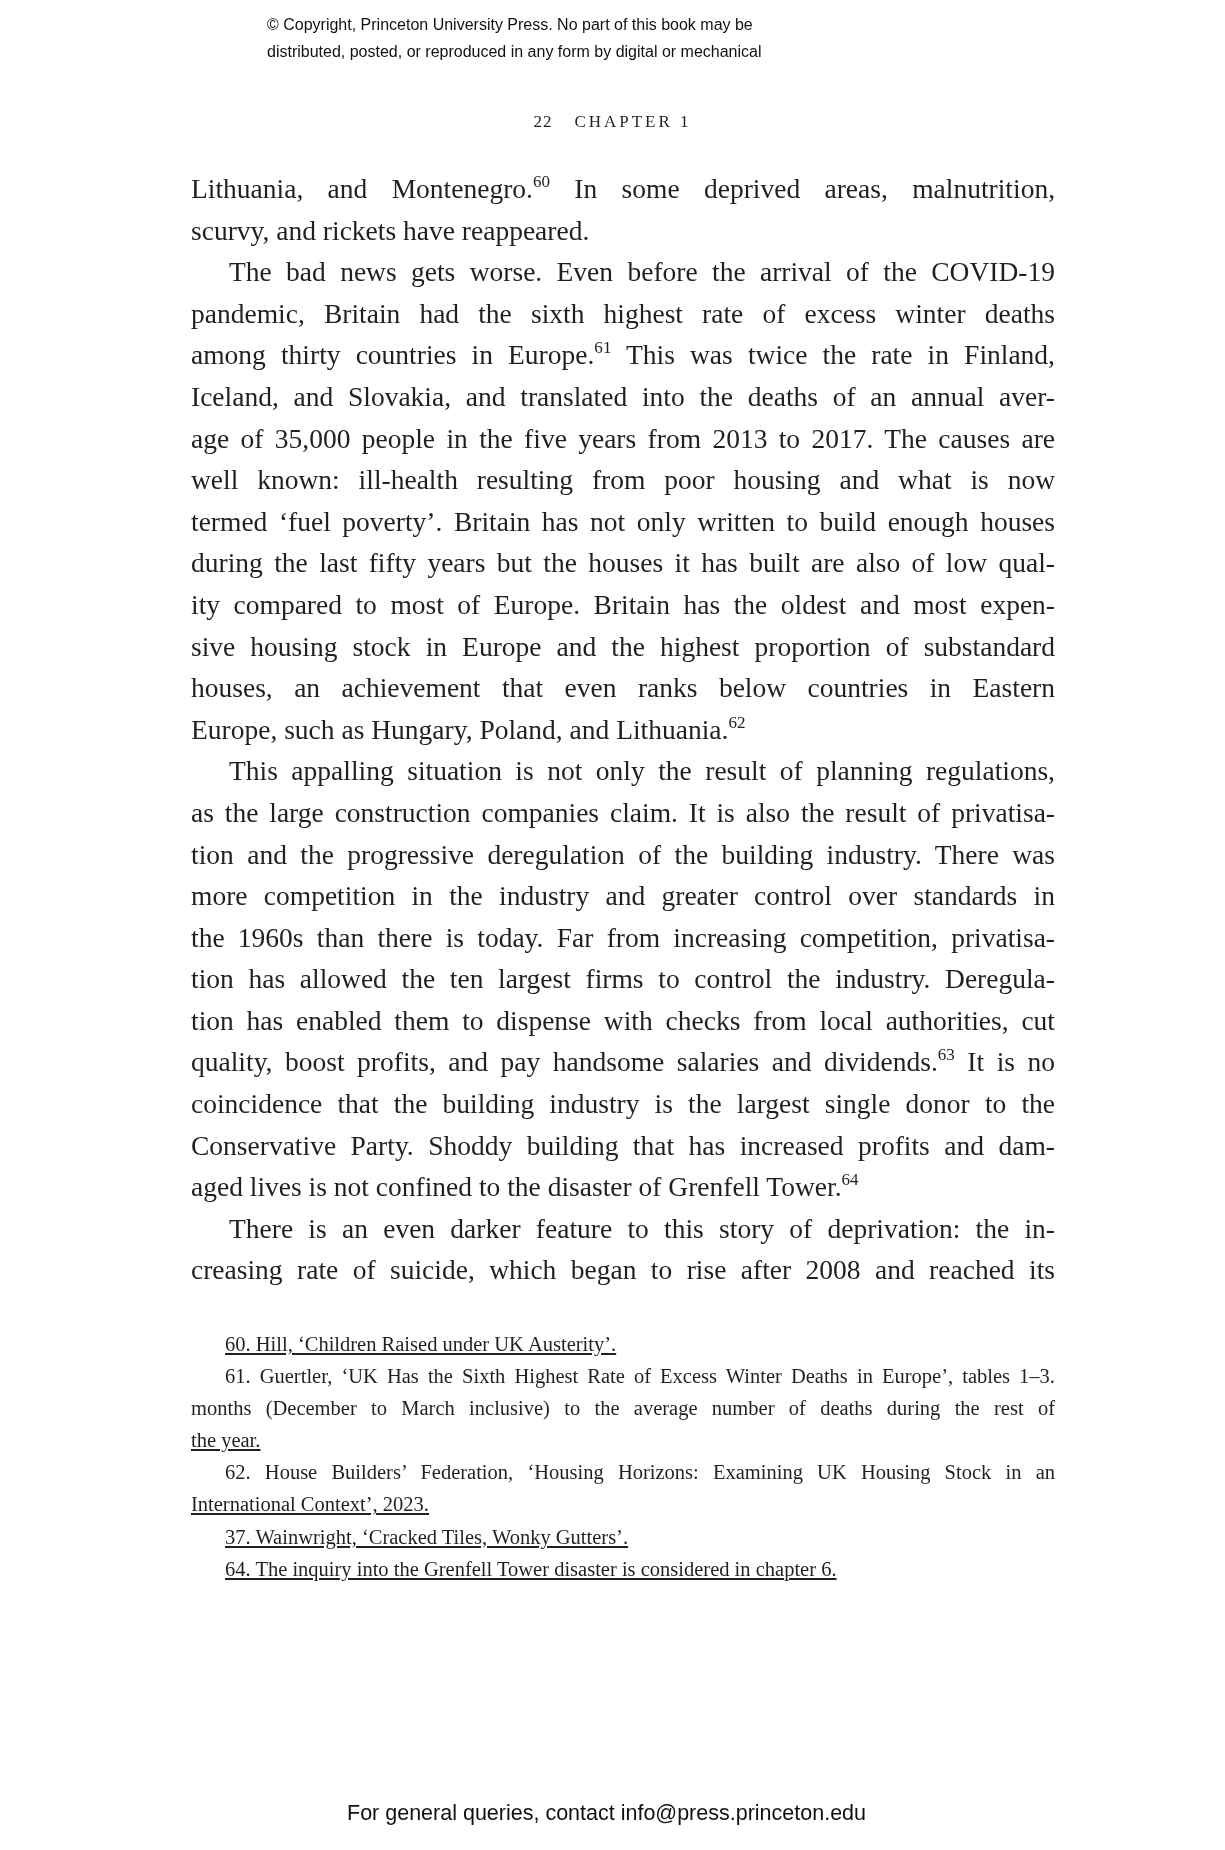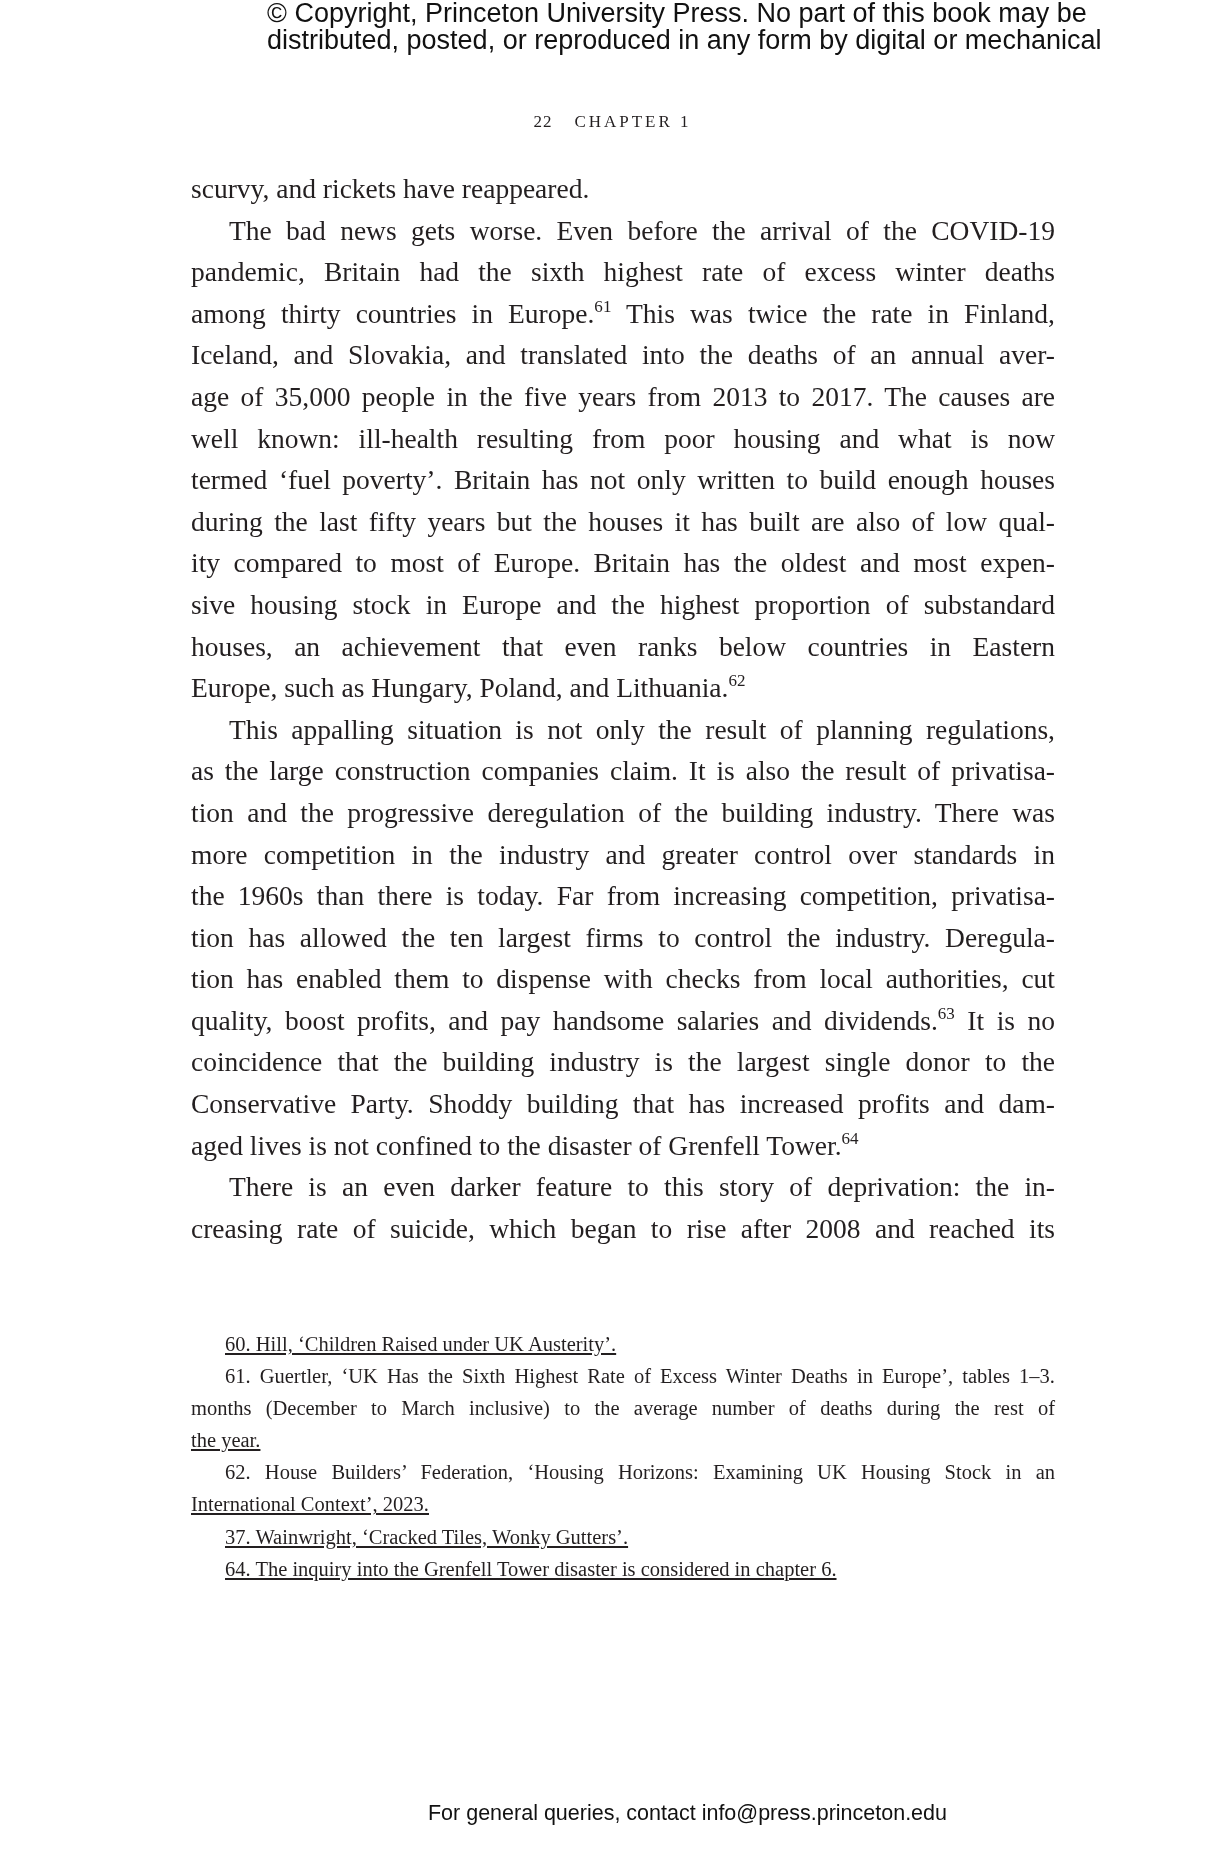--- a/index.html
+++ b/index.html
@@ -1,19 +1,19 @@
 <!DOCTYPE html>
 <html><head>
 <meta charset="utf-8">
 <style>
   html, body { margin: 0; padding: 0; background: #ffffff; }
   body { width: 1225px; height: 1850px; position: relative; overflow: hidden; color: #231f20; }
   .copyright {
-    position: absolute; left: 267px; top: 0; width: 720px;
-    font-family: "Liberation Sans", sans-serif; font-size: 27px; line-height: 26.5px; color: #111;
+    position: absolute; left: 267px; top: 12px; width: 720px;
+    font-family: "Liberation Sans", sans-serif; font-size: 16px; line-height: 26.5px; color: #111;
   }
   .copyright .cl { display: block; white-space: nowrap; }
   .running-head {
     position: absolute; left: 0; top: 112px; width: 1225px; text-align: center;
     font-family: "Liberation Serif", serif; font-size: 17px; letter-spacing: 3px; color: #231f20;
   }
   .running-head .pnum { margin-right: 22px; letter-spacing: 1px; }
   .body-text {
     position: absolute; left: 191px; top: 168px; width: 864px;
     font-family: "Liberation Serif", serif; font-size: 27.5px; line-height: 41.6px; color: #231f20;
@@ -24,36 +24,37 @@
   sup { font-size: 0.62em; line-height: 0; vertical-align: 0.62em; }
   .footnotes {
     position: absolute; left: 191px; top: 1328px; width: 864px;
     font-family: "Liberation Serif", serif; font-size: 20.5px; line-height: 32.1px; color: #231f20;
   }
   .fl { display: block; height: 32.1px; white-space: nowrap; text-align: justify; text-align-last: justify; }
   .fl.last { text-align-last: left; text-decoration: underline; }
   .fl.indent { padding-left: 34px; }
   .footer {
     position: absolute; left: 347px; top: 1800px; width: 600px;
-    font-family: "Liberation Sans", sans-serif; font-size: 21.5px; line-height: 26px; color: #111; white-space: nowrap; text-align: right;
+    font-family: "Liberation Sans", sans-serif; font-size: 21.5px; line-height: 26px; color: #111; white-space: nowrap;
   }
 </style>
 </head>
 <body>
 
 <div class="copyright">
   <span class="cl">© Copyright, Princeton University Press. No part of this book may be</span>
   <span class="cl">distributed, posted, or reproduced in any form by digital or mechanical</span>
 </div>
 
 <div class="running-head">
   <span class="pnum">22</span><span>CHAPTER 1</span>
 </div>
 
 <div class="body-text">
+  <span class="ln"><span>Lithuania, and Montenegro.</span><sup>60</sup><span> In some deprived areas, malnutrition,</span></span>
   <span class="ln last">scurvy, and rickets have reappeared.</span>
   <span class="ln indent">The bad news gets worse. Even before the arrival of the COVID-19</span>
   <span class="ln">pandemic, Britain had the sixth highest rate of excess winter deaths</span>
   <span class="ln"><span>among thirty countries in Europe.</span><sup>61</sup><span> This was twice the rate in Finland,</span></span>
   <span class="ln">Iceland, and Slovakia, and translated into the deaths of an annual aver-</span>
   <span class="ln">age of 35,000 people in the five years from 2013 to 2017. The causes are</span>
   <span class="ln">well known: ill-health resulting from poor housing and what is now</span>
   <span class="ln">termed ‘fuel poverty’. Britain has not only written to build enough houses</span>
   <span class="ln">during the last fifty years but the houses it has built are also of low qual-</span>
   <span class="ln">ity compared to most of Europe. Britain has the oldest and most expen-</span>

